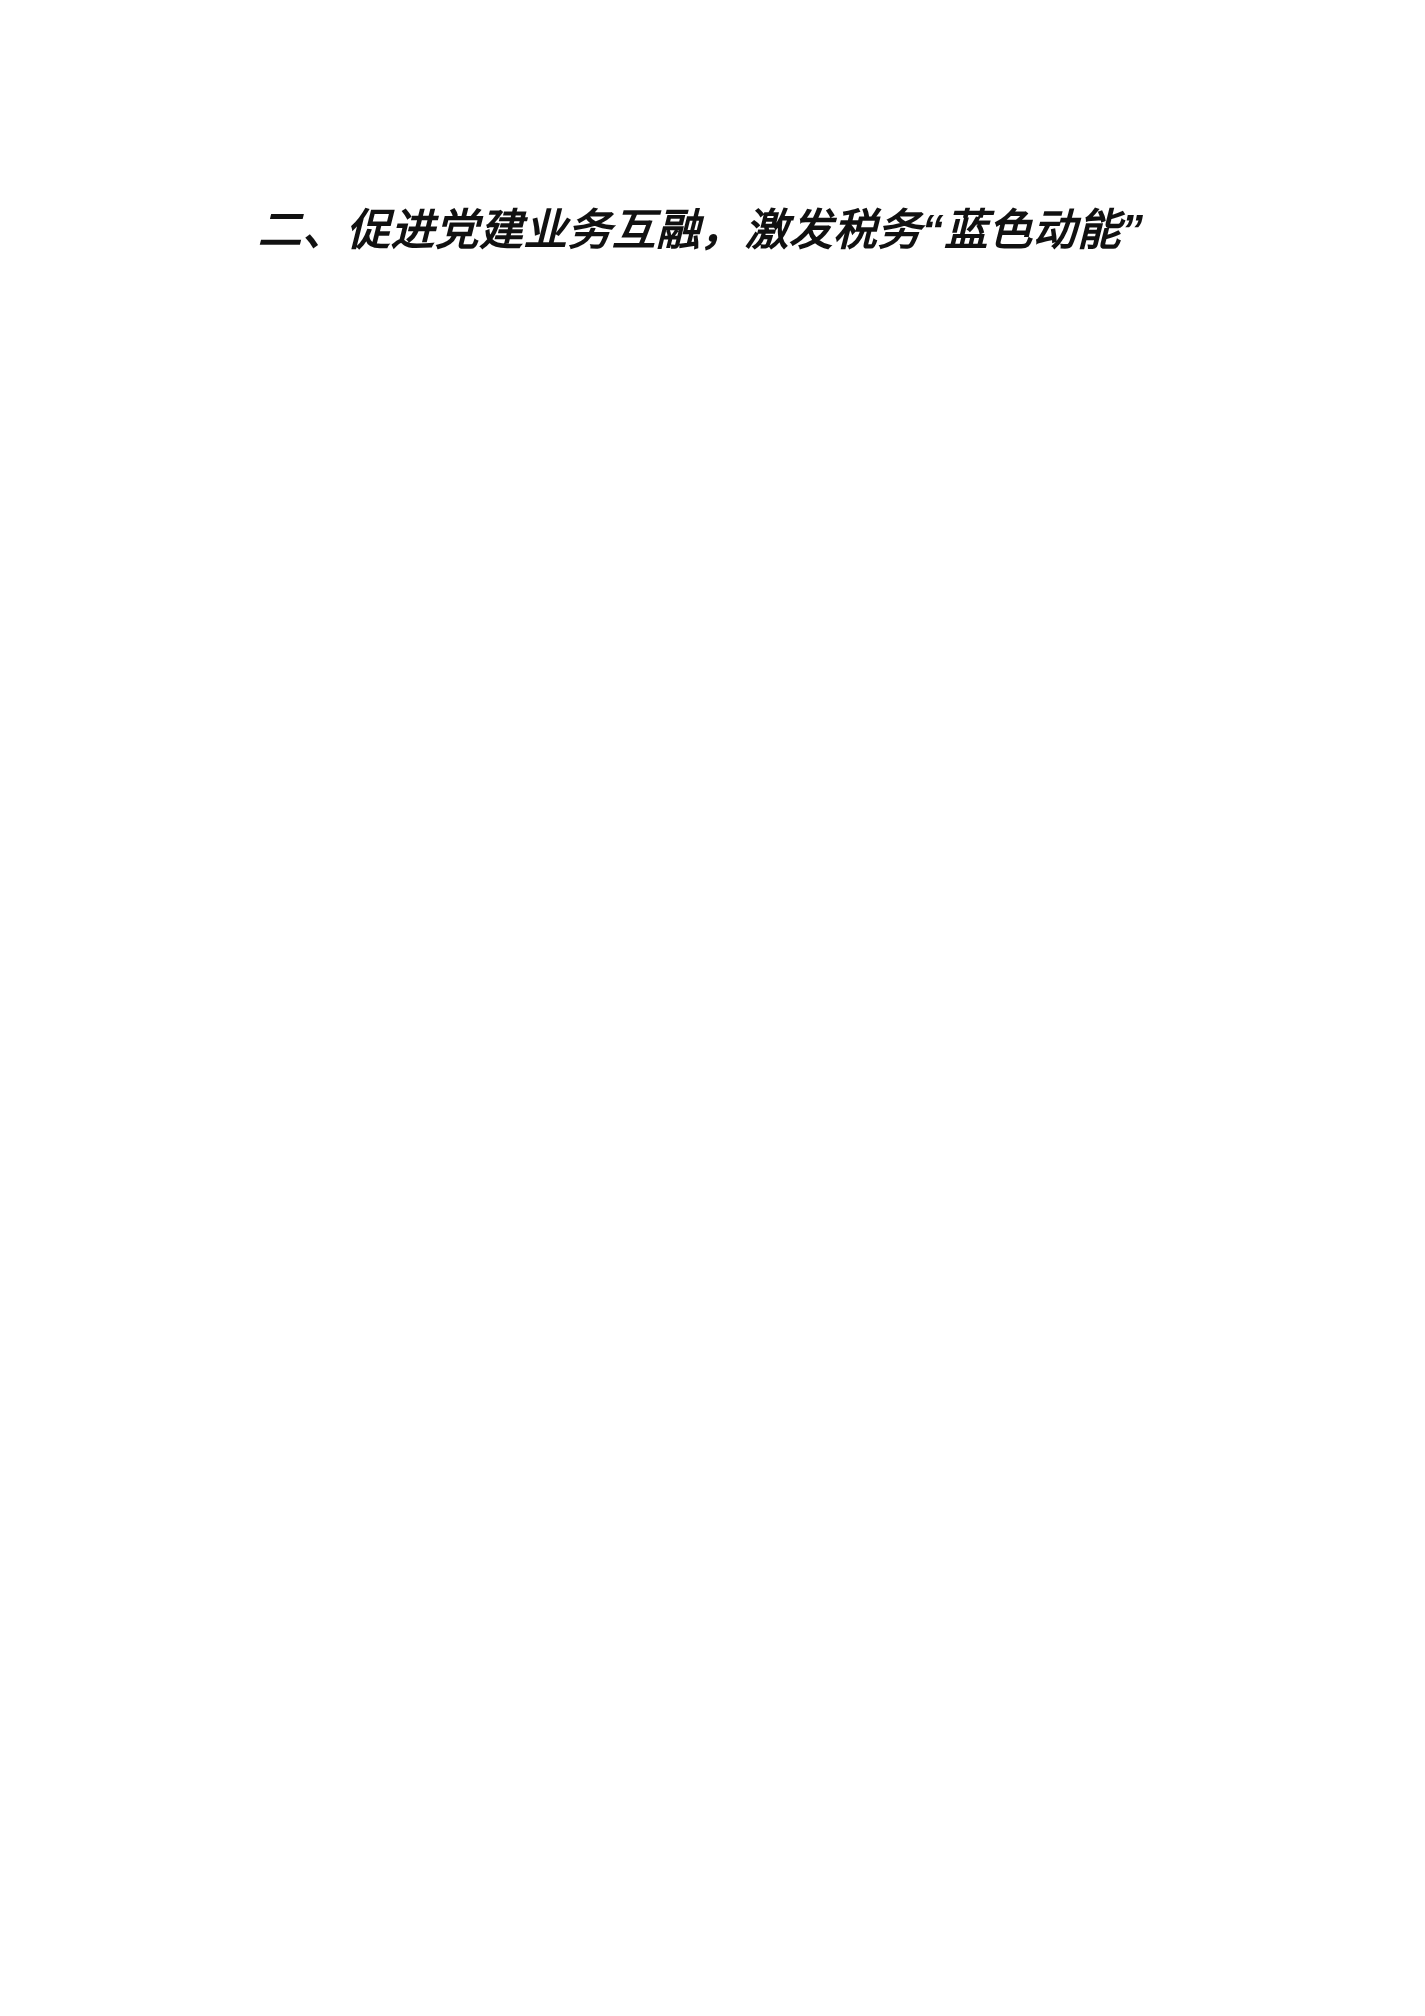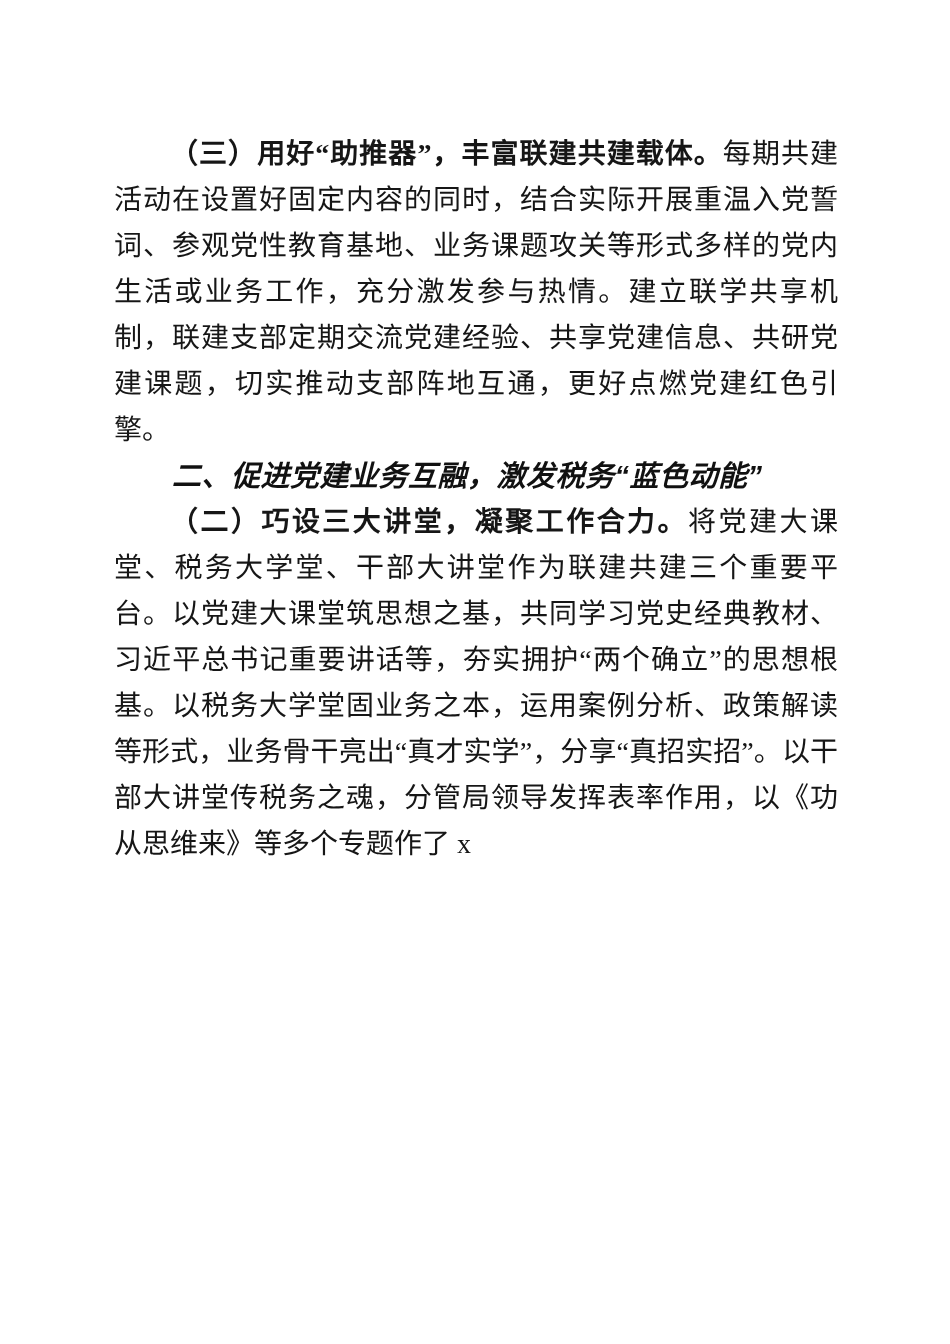--- a/index.html
+++ b/index.html
@@ -50,21 +50,19 @@
     font-style: italic;
   }
 </style>
 </head>
 <body>
 
 <div class="page">
   <div class="content">
 
 
-    <p class="body-para"><span class="lead">（三）用好“助推器”，丰富联建共建载体。</span><span>每期共建活动在设置好固定内容的同时，结合实际开展重温入党誓词、参观党性教育基地、业务课题攻关等形式多样的党内生活或业务工作，充分激发参与热情。建立联学共享机制，联建支部定期交流党建经验、共享党建信息、共研党建课题，切实推动支部阵地互通，更好点燃党建红色引擎。</span></p>
 
     <h2 class="heading">二、促进党建业务互融，激发税务“蓝色动能”</h2>
 
 
-    <p class="body-para"><span class="lead">（二）巧设三大讲堂，凝聚工作合力。</span><span>将党建大课堂、税务大学堂、干部大讲堂作为联建共建三个重要平台。以党建大课堂筑思想之基，共同学习党史经典教材、习近平总书记重要讲话等，夯实拥护“两个确立”的思想根基。以税务大学堂固业务之本，运用案例分析、政策解读等形式，业务骨干亮出“真才实学”，分享“真招实招”。以干部大讲堂传税务之魂，分管局领导发挥表率作用，以《功从思维来》等多个专题作了 x</span></p>
 
   </div>
 </div>
 
 </body></html>

